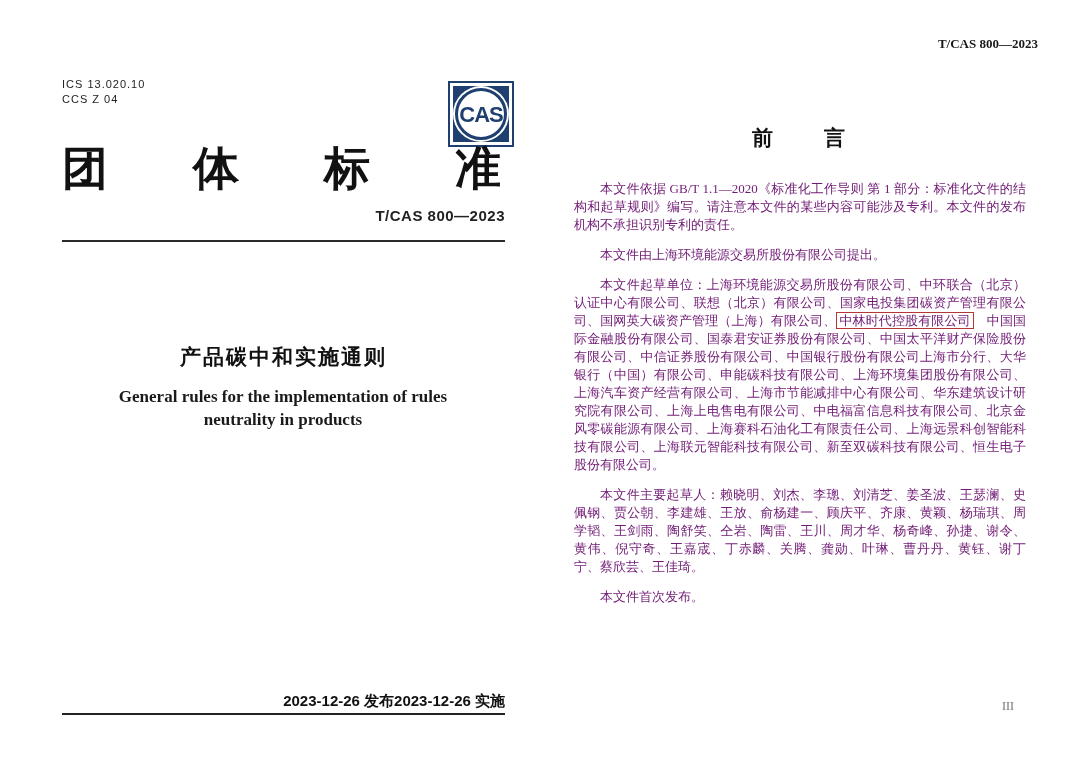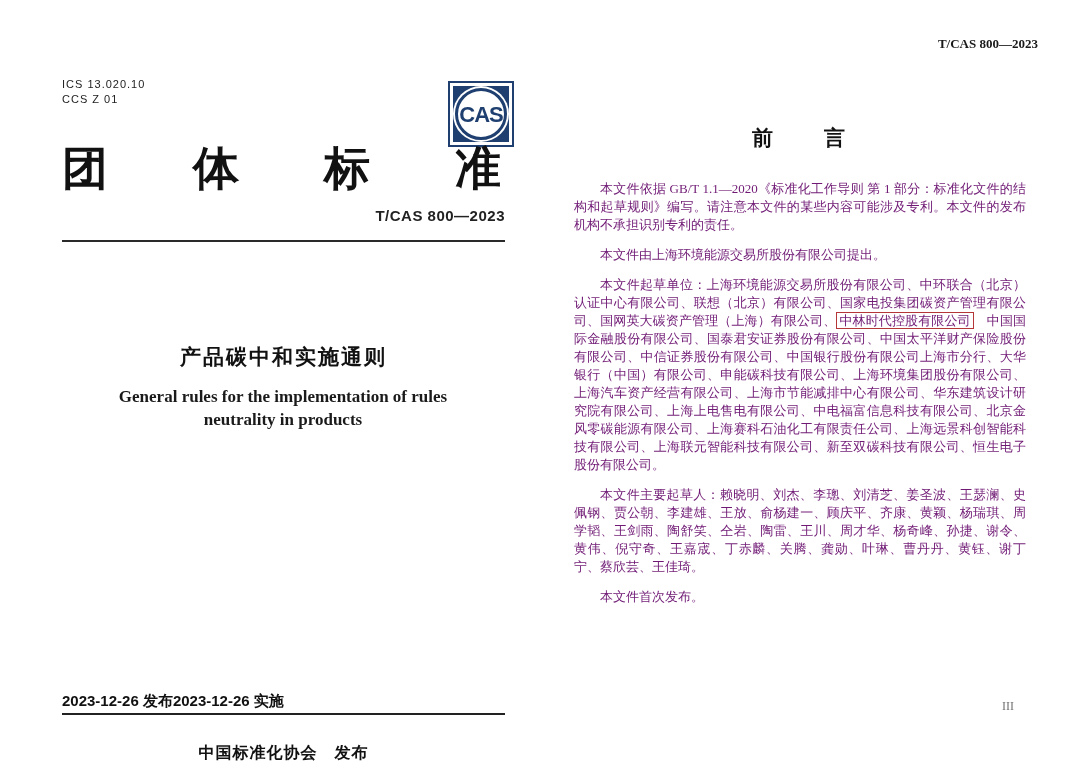--- a/index.html
+++ b/index.html
@@ -32,21 +32,21 @@
     font-family:"Liberation Sans",sans-serif;font-weight:bold;
     font-size:21px;letter-spacing:2px;color:#111;
   }
   .title-en{
     position:absolute;left:21px;top:314px;width:400px;text-align:center;
     font-family:"Liberation Serif",serif;font-weight:bold;
     font-size:17px;line-height:23px;color:#1a1a1a;
   }
   .dates-row{
     position:absolute;left:0;top:621px;width:443px;display:flex;
-    justify-content:flex-start;
+    justify-content:flex-end;
     font-family:"Liberation Sans",sans-serif;font-weight:bold;
     font-size:15px;color:#111;
   }
   .cover-rule2{position:absolute;left:0;top:642px;width:443px;border-top:2.5px solid #222;}
   .publisher{
     position:absolute;left:0;top:672px;width:443px;text-align:center;
     font-family:"Liberation Sans",sans-serif;font-weight:bold;
     font-size:16px;letter-spacing:1px;color:#111;
   }
   
@@ -77,21 +77,21 @@
 </style>
 </head>
 <body>
 
 <div class="canvas">
 
   <div class="cover">
 
     <div class="ics-block">
       <div>ICS 13.020.10</div>
-      <div>CCS Z 01</div>
+      <div>CCS Z 04</div>
     </div>
 
     <div class="logo">
       <svg width="66" height="66" viewBox="0 0 66 66">
         <rect x="1" y="1" width="64" height="64" fill="#ffffff" stroke="#1e3f6f" stroke-width="2"></rect>
         <rect x="5" y="5" width="56" height="56" fill="#1e3f6f"></rect>
         <circle cx="33" cy="33" r="28" fill="#ffffff"></circle>
         <circle cx="33" cy="33" r="24.5" fill="none" stroke="#1e3f6f" stroke-width="3"></circle>
         <text x="33" y="41" text-anchor="middle" font-family="Liberation Sans, sans-serif" font-weight="bold" font-size="22" fill="#1e3f6f" letter-spacing="-1">CAS</text>
       </svg>
@@ -107,21 +107,20 @@
 
     <div class="title-en">General rules for the implementation of rules neutrality in products</div>
 
     <div class="dates-row">
       <span>2023-12-26 发布</span>
       <span>2023-12-26 实施</span>
     </div>
 
     <div class="cover-rule2"></div>
 
-    <div class="publisher">中国标准化协会　发布</div>
   </div>
 
   <div class="foreword">
 
     <div class="header-no">T/CAS 800—2023</div>
 
     <div class="fw-title">前　　言</div>
 
     <div class="fw-body">
       <p>本文件依据 GB/T 1.1—2020《标准化工作导则 第 1 部分：标准化文件的结构和起草规则》编写。请注意本文件的某些内容可能涉及专利。本文件的发布机构不承担识别专利的责任。</p>

